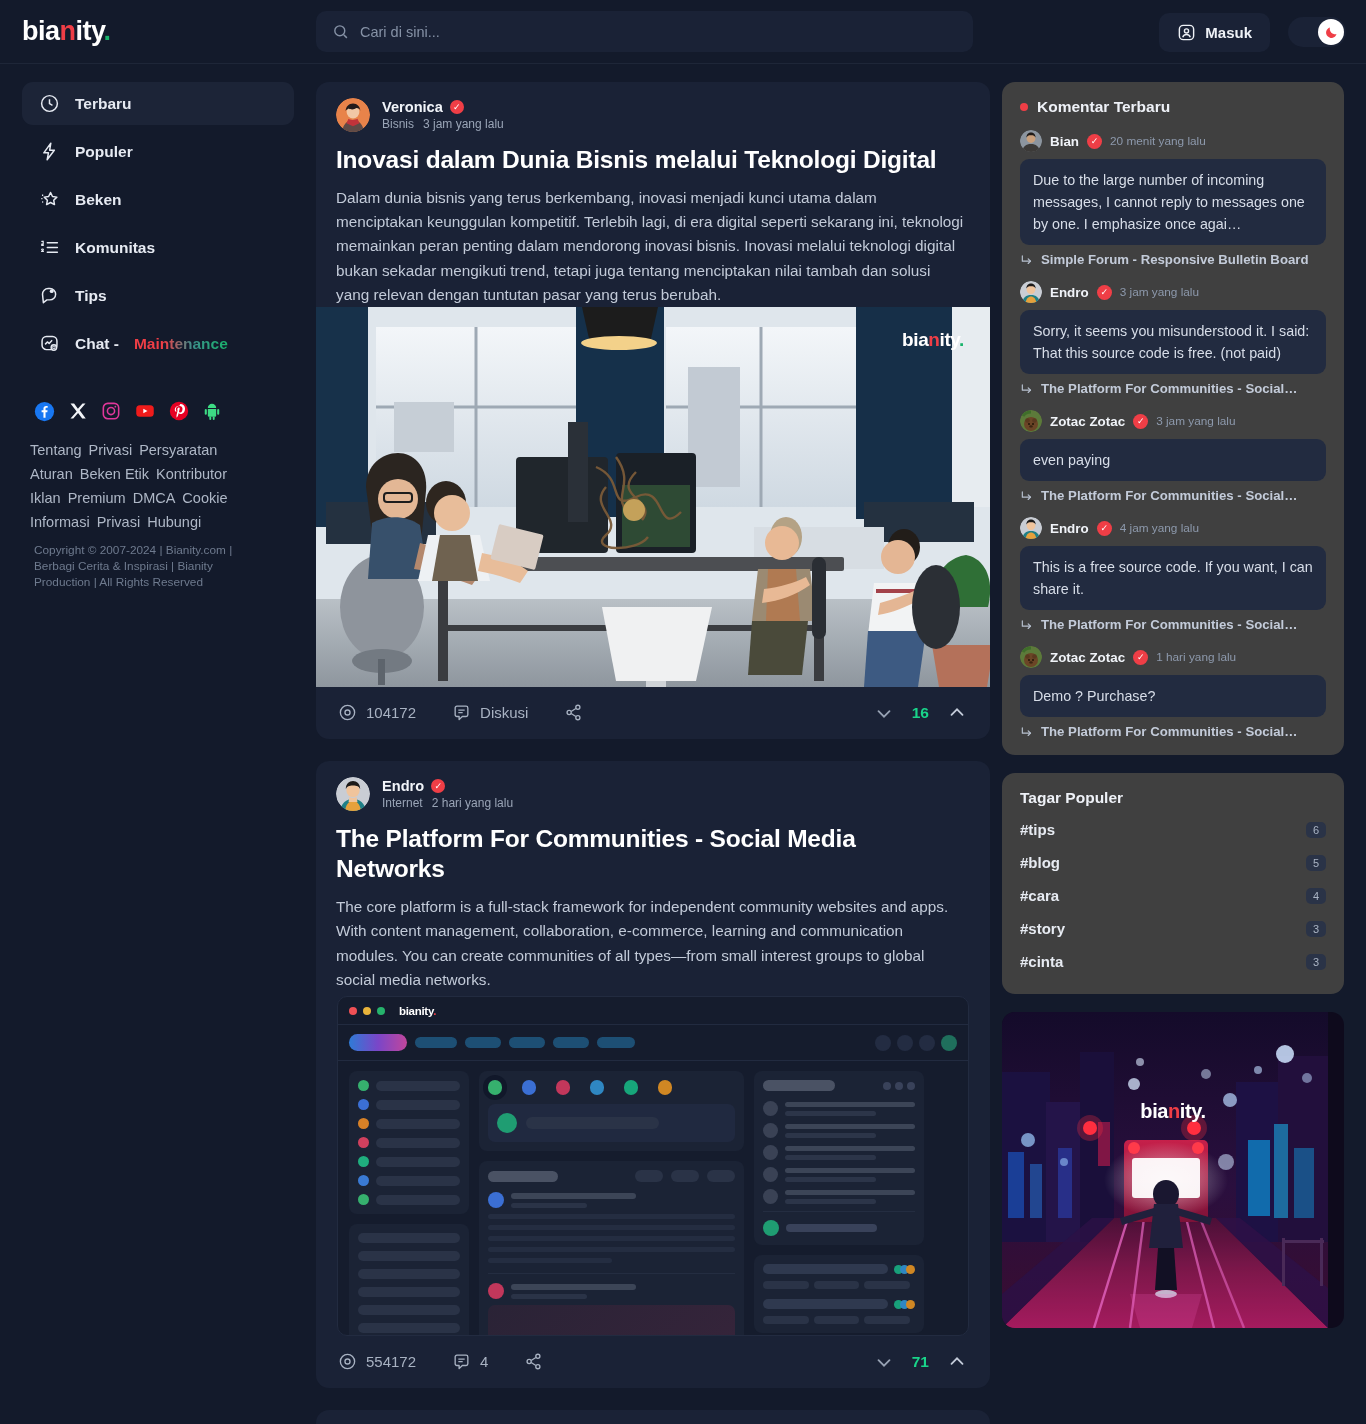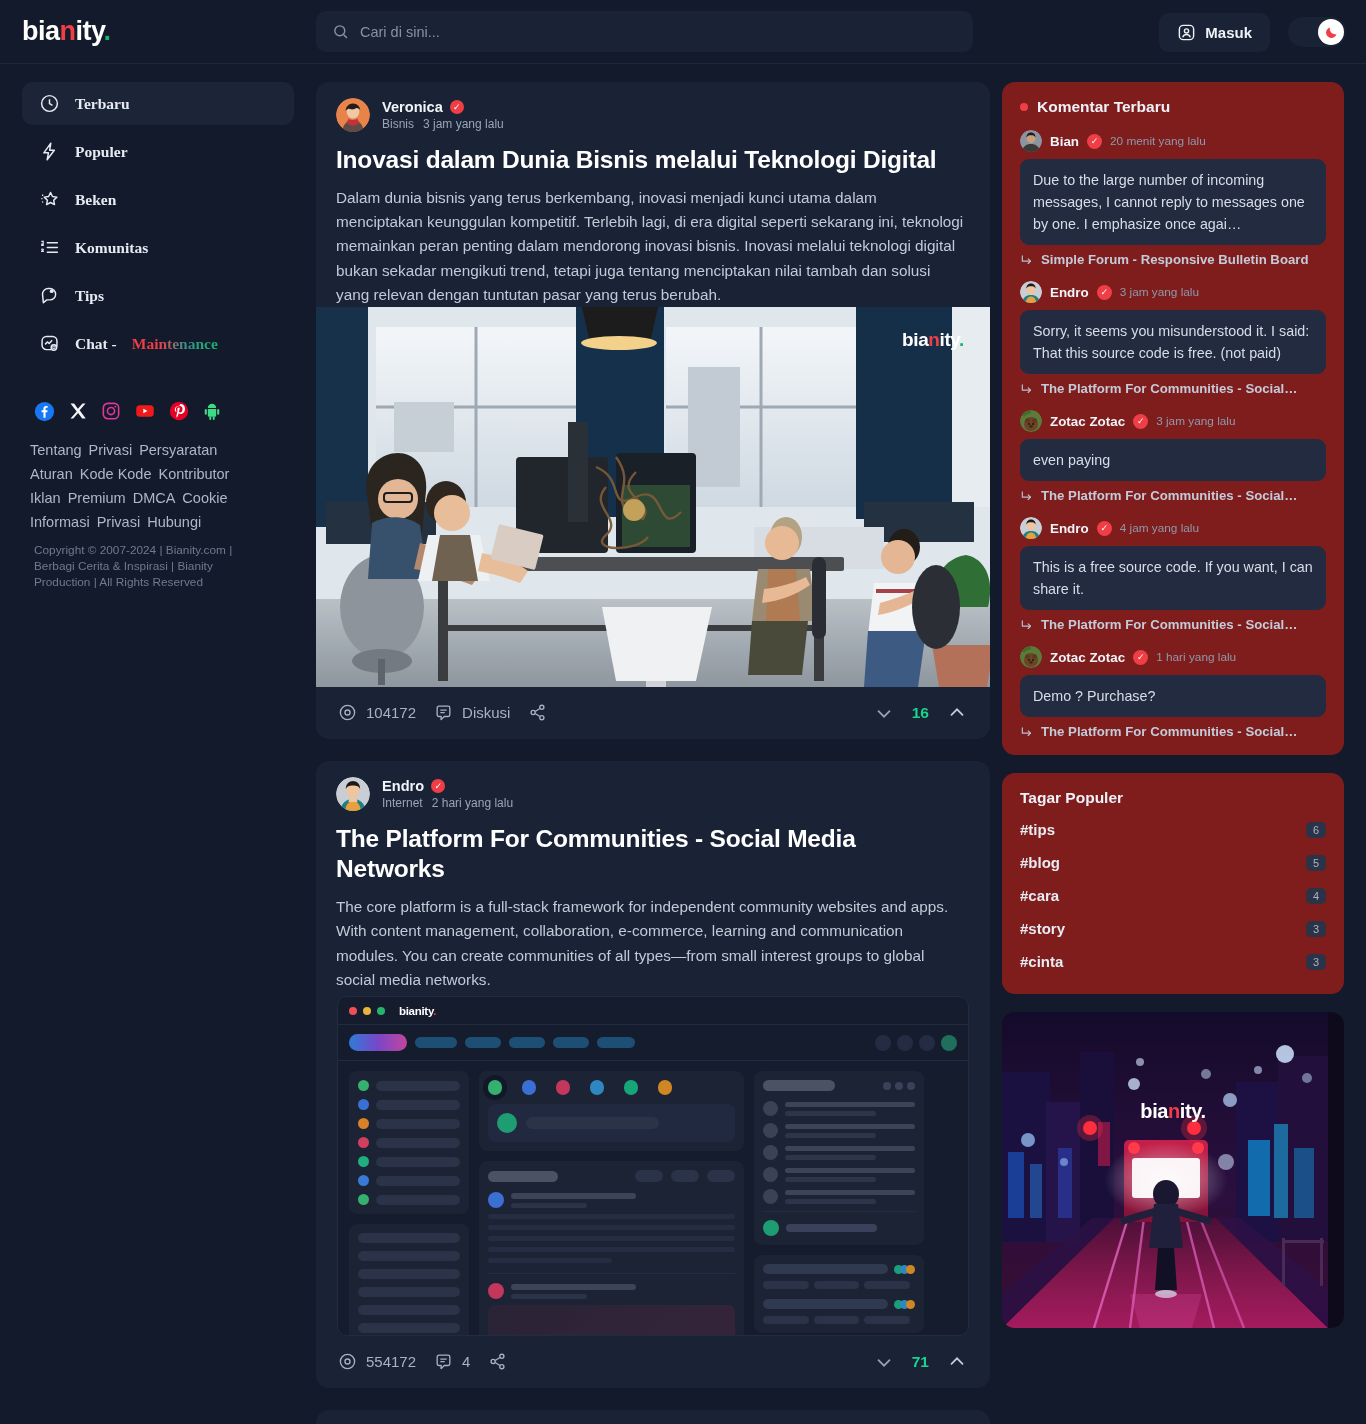--- a/index.html
+++ b/index.html
@@ -67,21 +67,21 @@
   .page { display: flex; width: 1366px; height: 1360px; }
   .sidebar { width: 316px; flex: 0 0 316px; padding: 18px 22px 0 22px; }
   .center  { width: 674px; flex: 0 0 674px; padding-top: 18px; }
   .right   { width: 376px; flex: 0 0 376px; padding: 18px 22px 0 12px; }
 
   
   .navitem {
     display: flex; align-items: center; gap: 15px;
     height: 43px; padding: 0 16px; border-radius: 11px;
     font-size: 15.5px; font-weight: bold; color: #e6eaf2;
-    margin-bottom: 5px; cursor: pointer; font-family: Liberation Serif, serif;
+    margin-bottom: 5px; cursor: pointer;
   }
   .navitem.active { background: #1c2437; }
   .navitem .ico { width: 22px; height: 22px; flex: 0 0 22px;
     display: flex; align-items: center; justify-content: center; }
   .maint {
     background: linear-gradient(90deg, #ef3e46 0%, #ef3e46 32%, #3a8f8a 62%, #19b36b 100%);
     -webkit-background-clip: text; background-clip: text;
     -webkit-text-fill-color: transparent; color: transparent;
     font-weight: bold;
   }
@@ -123,21 +123,21 @@
   .pmeta { font-size: 12px; color: #9aa5b7; display: flex; gap: 9px; margin-top: 2px; }
   .ptitle {
     font-size: 24.5px; font-weight: bold; color: #ffffff;
     padding: 13px 20px 0 20px; line-height: 1.22; letter-spacing: -0.2px;
   }
   .pbody {
     font-size: 15.3px; color: #c2cad8; line-height: 24.3px;
     padding: 11px 24px 0 20px;
   }
   .pfoot {
-    display: flex; align-items: center; gap: 18px;
+    display: flex; align-items: center; gap: 36px;
     padding: 16px 22px 17px 22px; position: relative;
   }
   .fact { display: flex; align-items: center; gap: 9px;
     color: #a8b2c2; font-size: 15px; cursor: pointer; }
   .vote { position: absolute; right: 22px; display: flex; align-items: center; gap: 17px; }
   .vcount { color: #19d48a; font-size: 15.5px; font-weight: bold; }
   
   .hero { width: 100%; height: 380px; position: relative; overflow: hidden; }
   .hero-logo {
     position: absolute; right: 26px; top: 22px; z-index: 5;
@@ -165,21 +165,21 @@
   .mico { width: 16px; height: 16px; border-radius: 50%; background: #232c42; }
   .mock-body { display: flex; gap: 10px; padding: 10px 11px; }
   .mcol { display: flex; flex-direction: column; gap: 10px; }
   .mbox { background: #1b2335; border-radius: 8px; padding: 9px; }
   .mrow { display: flex; align-items: center; gap: 7px; margin-bottom: 8px; }
   .mav { width: 11px; height: 11px; border-radius: 50%; flex: 0 0 11px; }
   .mbar { height: 10px; border-radius: 5px; background: #2a3347; flex: 1; }
   .mline { height: 5px; border-radius: 3px; background: #242d41; margin-bottom: 6px; }
   .chip { width: 14px; height: 15px; border-radius: 7px; }
   
-  .panel { background: #7f1d1d; border-radius: 13px; padding: 16px 18px; margin-bottom: 18px; }
+  .panel { background: #404040; border-radius: 13px; padding: 16px 18px; margin-bottom: 18px; }
   .panel-title {
     font-size: 15.5px; font-weight: bold; color: #eef1f7;
     display: flex; align-items: center; gap: 9px; margin-bottom: 14px;
   }
   .livedot { width: 8px; height: 8px; border-radius: 50%; background: #ef3e46; }
   .cmt { margin-bottom: 14px; }
   .cmt-head { display: flex; align-items: center; gap: 8px; margin-bottom: 7px; }
   .cmt-av { width: 22px; height: 22px; border-radius: 50%; flex: 0 0 22px; overflow: hidden; }
   .cmt-name { font-size: 13.4px; font-weight: bold; color: #f0f3f8; }
   .cmt-badge { width: 15px; height: 15px; border-radius: 50%; background: #ef3e46;
@@ -352,21 +352,21 @@
             <rect x="18.2" y="9.5" width="2.5" height="7" rx="1.25" fill="#3ddc84"></rect>
             <rect x="8.8" y="18.5" width="2.3" height="4.3" rx="1.15" fill="#3ddc84"></rect>
             <rect x="12.9" y="18.5" width="2.3" height="4.3" rx="1.15" fill="#3ddc84"></rect>
             <path d="M7 8.3a5 5 0 0 1 10 0z" fill="#3ddc84"></path>
           </svg>
       </span>
     </div>
 
     <div class="flinks">
       <a>Tentang</a><a>Privasi</a><a>Persyaratan</a><br>
-      <a>Aturan</a><a>Kode Kode</a><a>Kontributor</a><br>
+      <a>Aturan</a><a>Beken Etik</a><a>Kontributor</a><br>
       <a>Iklan</a><a>Premium</a><a>DMCA</a><a>Cookie</a><br>
       <a>Informasi</a><a>Privasi</a><a>Hubungi</a>
     </div>
 
     <div class="copy">Copyright © 2007-2024 | Bianity.com | Berbagi Cerita &amp; Inspirasi | Bianity Production | All Rights Reserved</div>
   </div>
 
   <div class="center">
 
     <div class="card">

